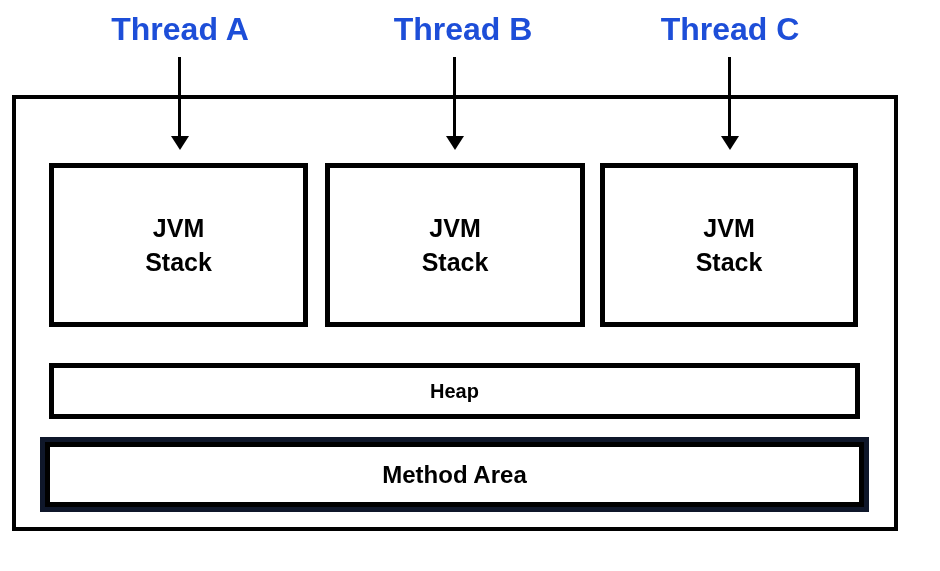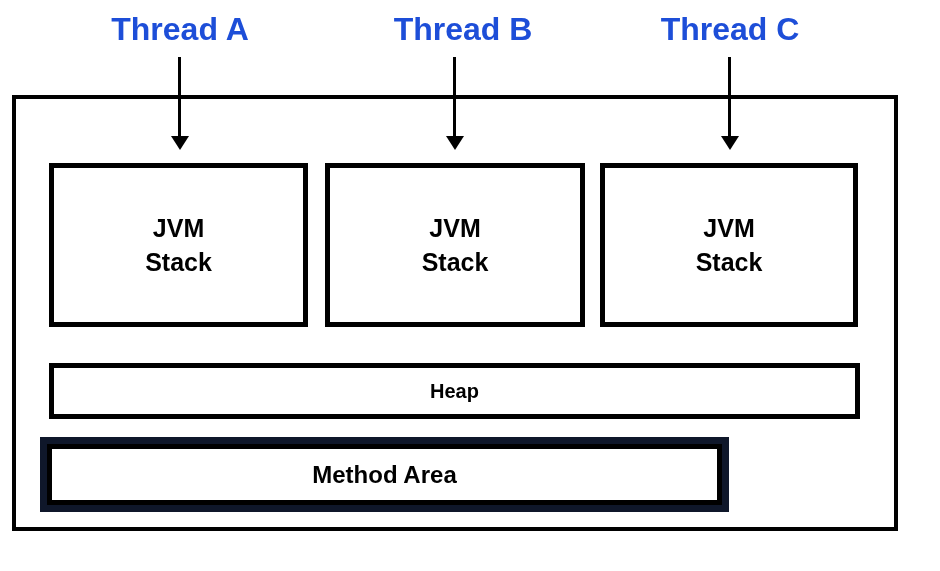--- a/index.html
+++ b/index.html
@@ -100,24 +100,24 @@
     justify-content: center;
     font-size: 20px;
     font-weight: 700;
     color: #000000;
   }
 
   .method-area-highlight {
     position: absolute;
     left: 40px;
     top: 437px;
-    width: 689px;
+    width: 829px;
     height: 75px;
     box-sizing: border-box;
-    border: 7px solid #0f172a;
+    border: 5px solid #0f172a;
     background: #e5202b;
   }
   .method-area-box {
     width: 100%;
     height: 100%;
     box-sizing: border-box;
     border: 5px solid #000000;
     background: #ffffff;
     display: flex;
     align-items: center;

